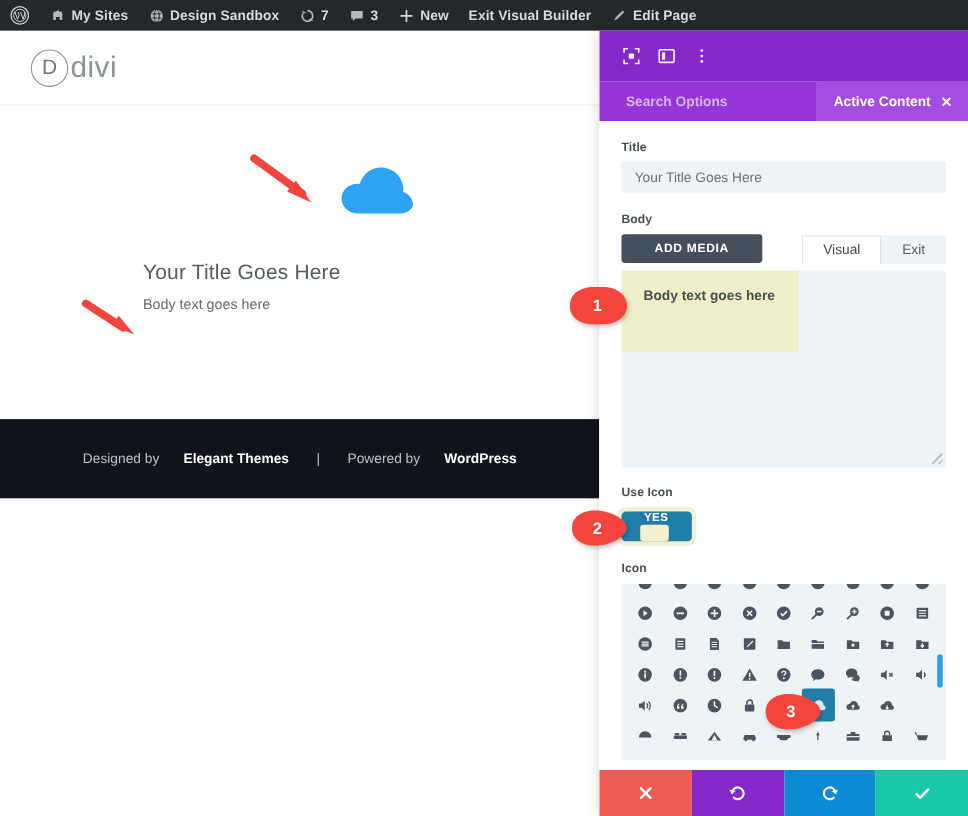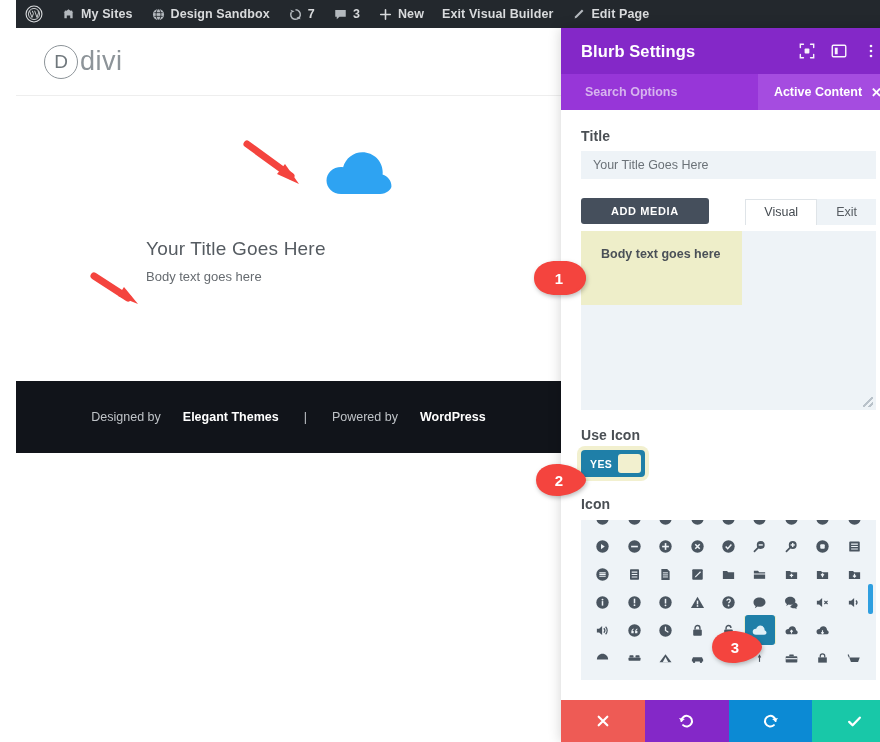--- a/index.html
+++ b/index.html
@@ -1,21 +1,21 @@
 <!DOCTYPE html>
 <html><head>
 <meta charset="utf-8">
 <style>
   * { box-sizing: border-box; margin: 0; padding: 0; }
   html, body {
     width: 880px; height: 742px;
     font-family: "Liberation Sans", sans-serif;
     background: #fff; overflow: hidden;
   }
-  #app { position: relative; width: 798px; height: 742px; margin-left: 16px; }
+  #app { position: relative; width: 798px; height: 742px; }
 
   
   .adminbar {
     position: absolute; left: 0; top: 0; width: 880px; height: 28px;
     background: #23282d; color: #b4b9be;
     display: flex; align-items: center; font-size: 12.5px;
     white-space: nowrap;
   }
   .ab-item {
     display: flex; align-items: center; gap: 5px;
@@ -89,21 +89,21 @@
     display: flex; align-items: center; gap: 9px; padding: 0 14px 0 16px;
     cursor: pointer;
   }
   .ac-x { font-size: 13px; font-weight: 700; }
 
   .modal-body {
     flex: 1 1 auto; overflow: hidden; background: #fff;
     padding: 18px 20px 0 20px; position: relative;
   }
   .field-label {
-    font-size: 14px; color: #4a4f54; font-weight: 600; margin-bottom: 7px; letter-spacing: .1px;
+    font-size: 11px; color: #4a4f54; font-weight: 600; margin-bottom: 7px; letter-spacing: .1px;
   }
   .text-input {
     width: 100%; height: 28px; background: #eef3f7; border: none;
     padding: 0 12px; font-size: 12.5px; color: #6b7278;
     font-family: "Liberation Sans", sans-serif;
   }
   .gap-lg { height: 19px; }
 
   .body-toolbar { display: flex; align-items: center; margin-bottom: 7px; height: 26px; position: relative; }
   .add-media {
@@ -132,20 +132,21 @@
     background:
       linear-gradient(135deg, transparent 0 44%, #b9c2ca 44% 56%, transparent 56% 100%),
       linear-gradient(135deg, transparent 0 74%, #b9c2ca 74% 86%, transparent 86% 100%);
   }
 
   .toggle-row { margin-top: 17px; }
   .toggle {
     display: inline-flex; align-items: center; width: 64px; height: 27px;
     background: #1f7fa8; border-radius: 4px; padding: 0 4px 0 0; cursor: pointer;
     box-shadow: 0 0 0 4px #f2f0cf;
+    flex-direction: column;
   }
   .toggle .yes {
     color: #fff; font-size: 10.5px; font-weight: 700; letter-spacing: .4px;
     padding: 0 6px 0 9px;
   }
   .toggle .knob { width: 26px; height: 19px; background: #f2f0cf; border-radius: 3px; }
 
   .icon-section { margin-top: 19px; }
   .icon-grid-wrap {
     margin-top: 8px; background: #eef3f7; position: relative;
@@ -297,21 +298,20 @@
         <span class="footer-sep">|</span>
         <span>Powered by</span>
         <b>WordPress</b>
       </div>
     </div>
   </div>
 
   <div class="modal">
 
     <div class="modal-head">
-      <div class="modal-title">Blurb Settings</div>
       <div class="head-icons">
         <span class="head-ic">
           <svg width="16" height="16" viewBox="0 0 18 18">
               <path d="M1.5 5V1.5H5M13 1.5h3.5V5M16.5 13v3.5H13M5 16.5H1.5V13" fill="none" stroke="#fff" stroke-width="1.6" stroke-linecap="round"></path>
               <rect x="6.3" y="6.3" width="5.4" height="5.4" rx="1" fill="#fff"></rect>
             </svg>
         </span>
         <span class="head-ic">
           <svg width="16" height="16" viewBox="0 0 18 18">
               <rect x="1.4" y="2.6" width="15.2" height="12.8" rx="1.3" fill="none" stroke="#fff" stroke-width="1.6"></rect>
@@ -338,20 +338,21 @@
       </div>
     </div>
 
     <div class="modal-body">
 
       <div class="field-label">Title</div>
       <input class="text-input" value="Your Title Goes Here" style="">
 
       <div class="gap-lg"></div>
 
+      <div class="field-label">Body</div>
 
       <div class="body-toolbar">
         <div class="add-media">ADD MEDIA</div>
         <div class="vt-tabs">
           <div class="vt-tab active">Visual</div>
           <div class="vt-tab inactive">Exit</div>
         </div>
       </div>
 
       <div class="editor-area">

